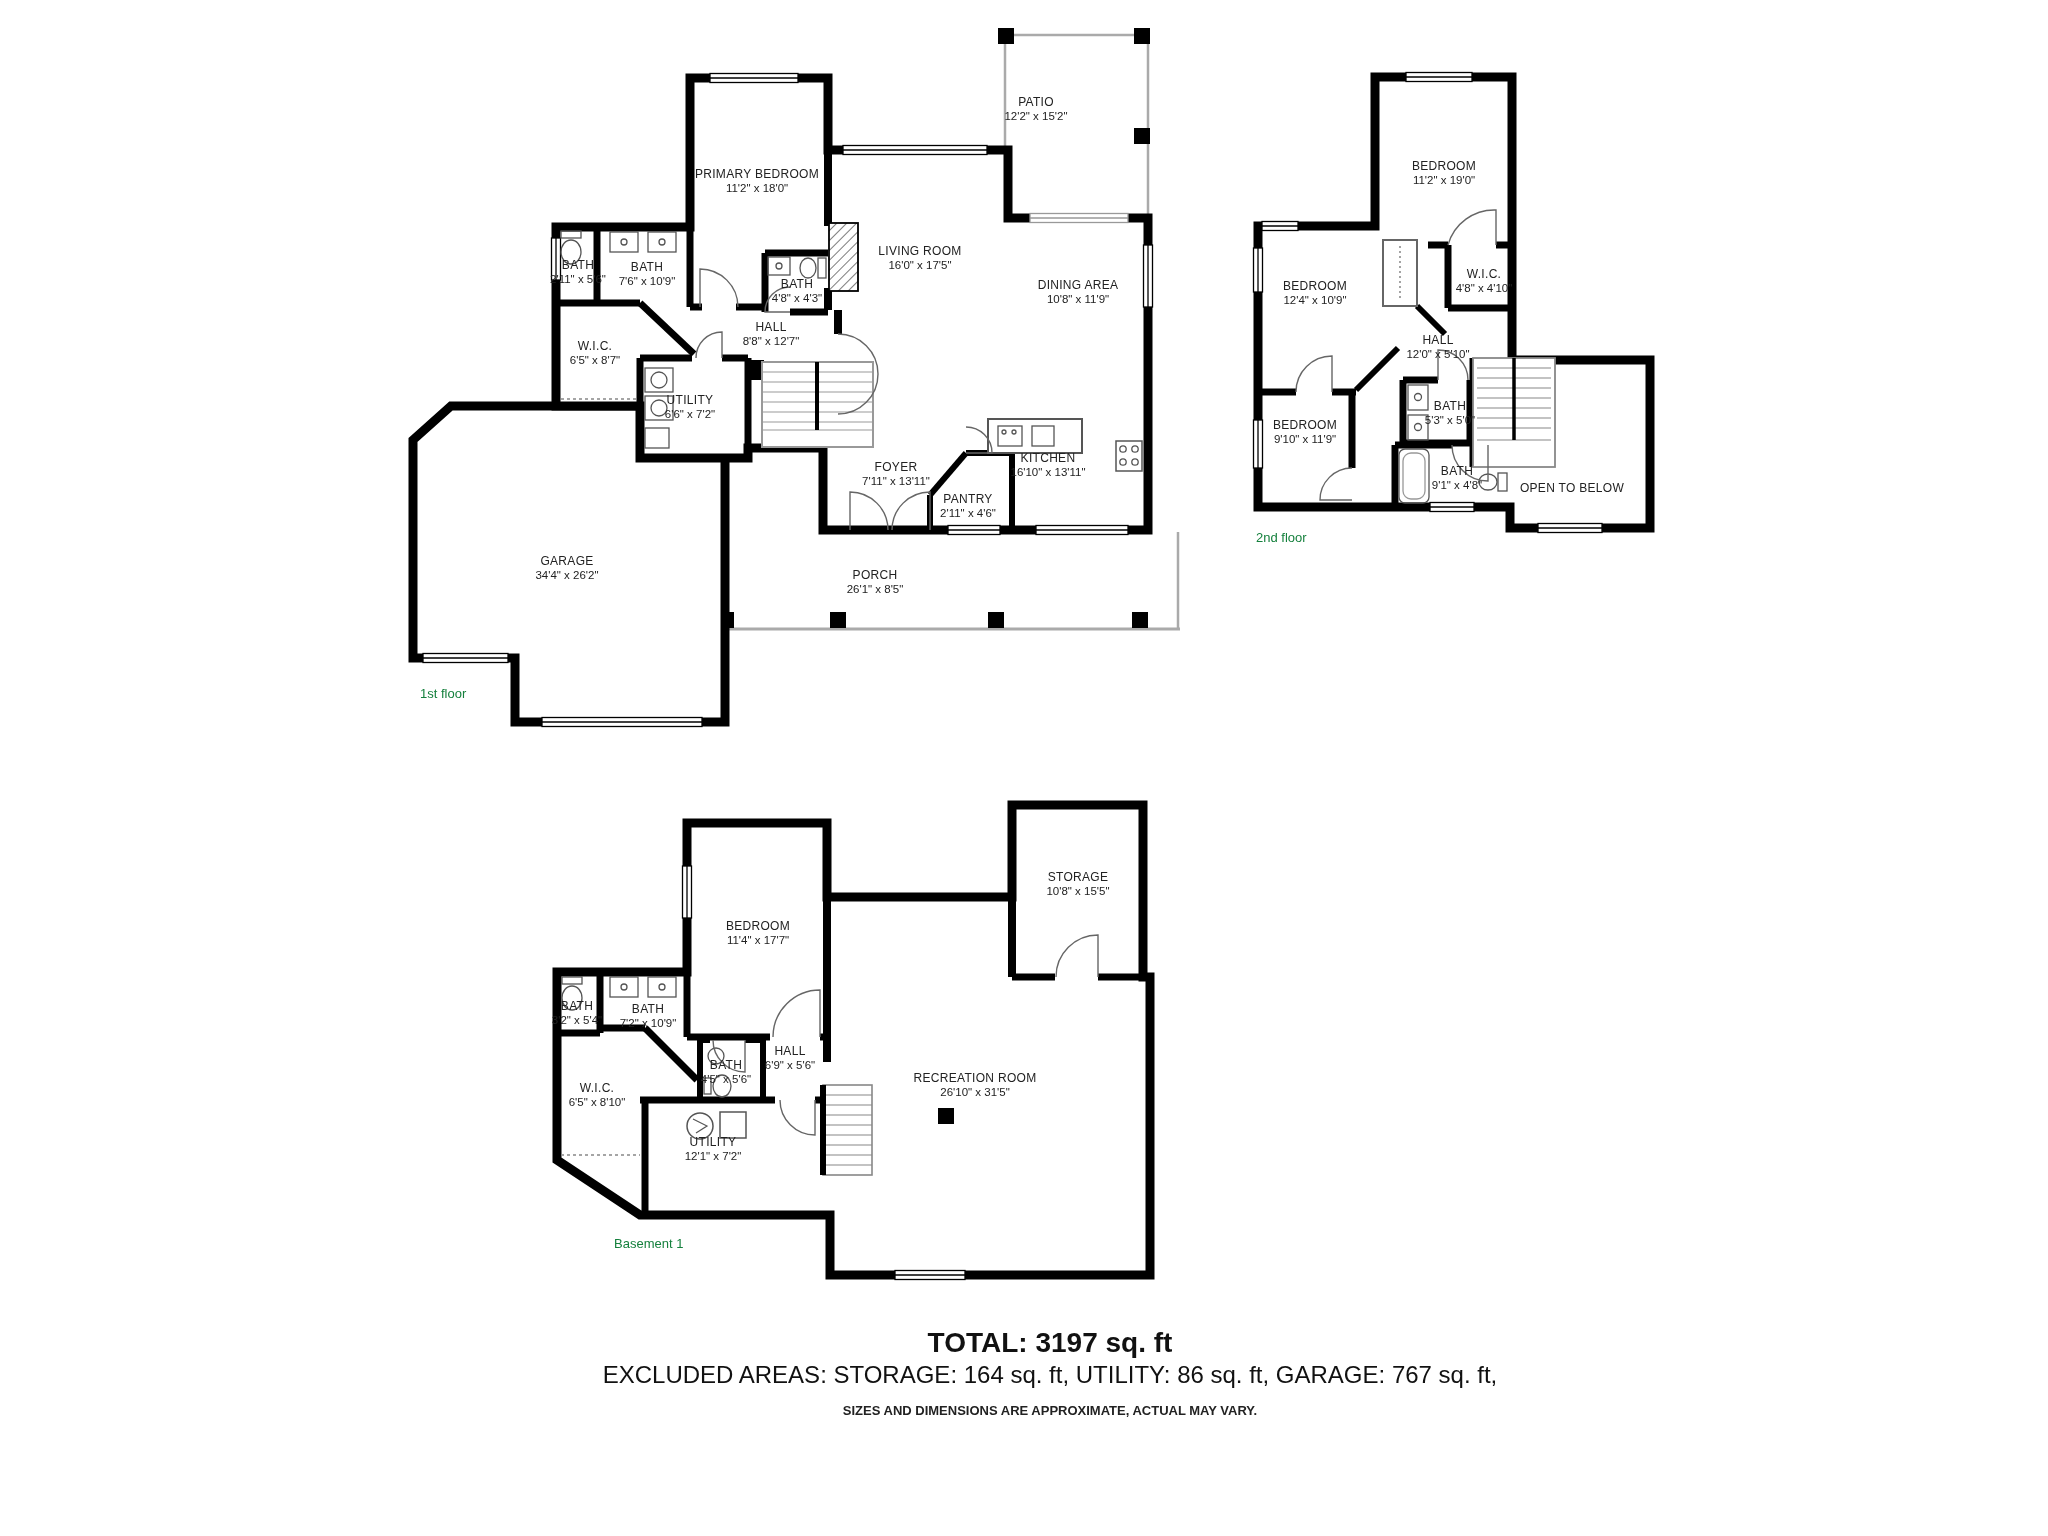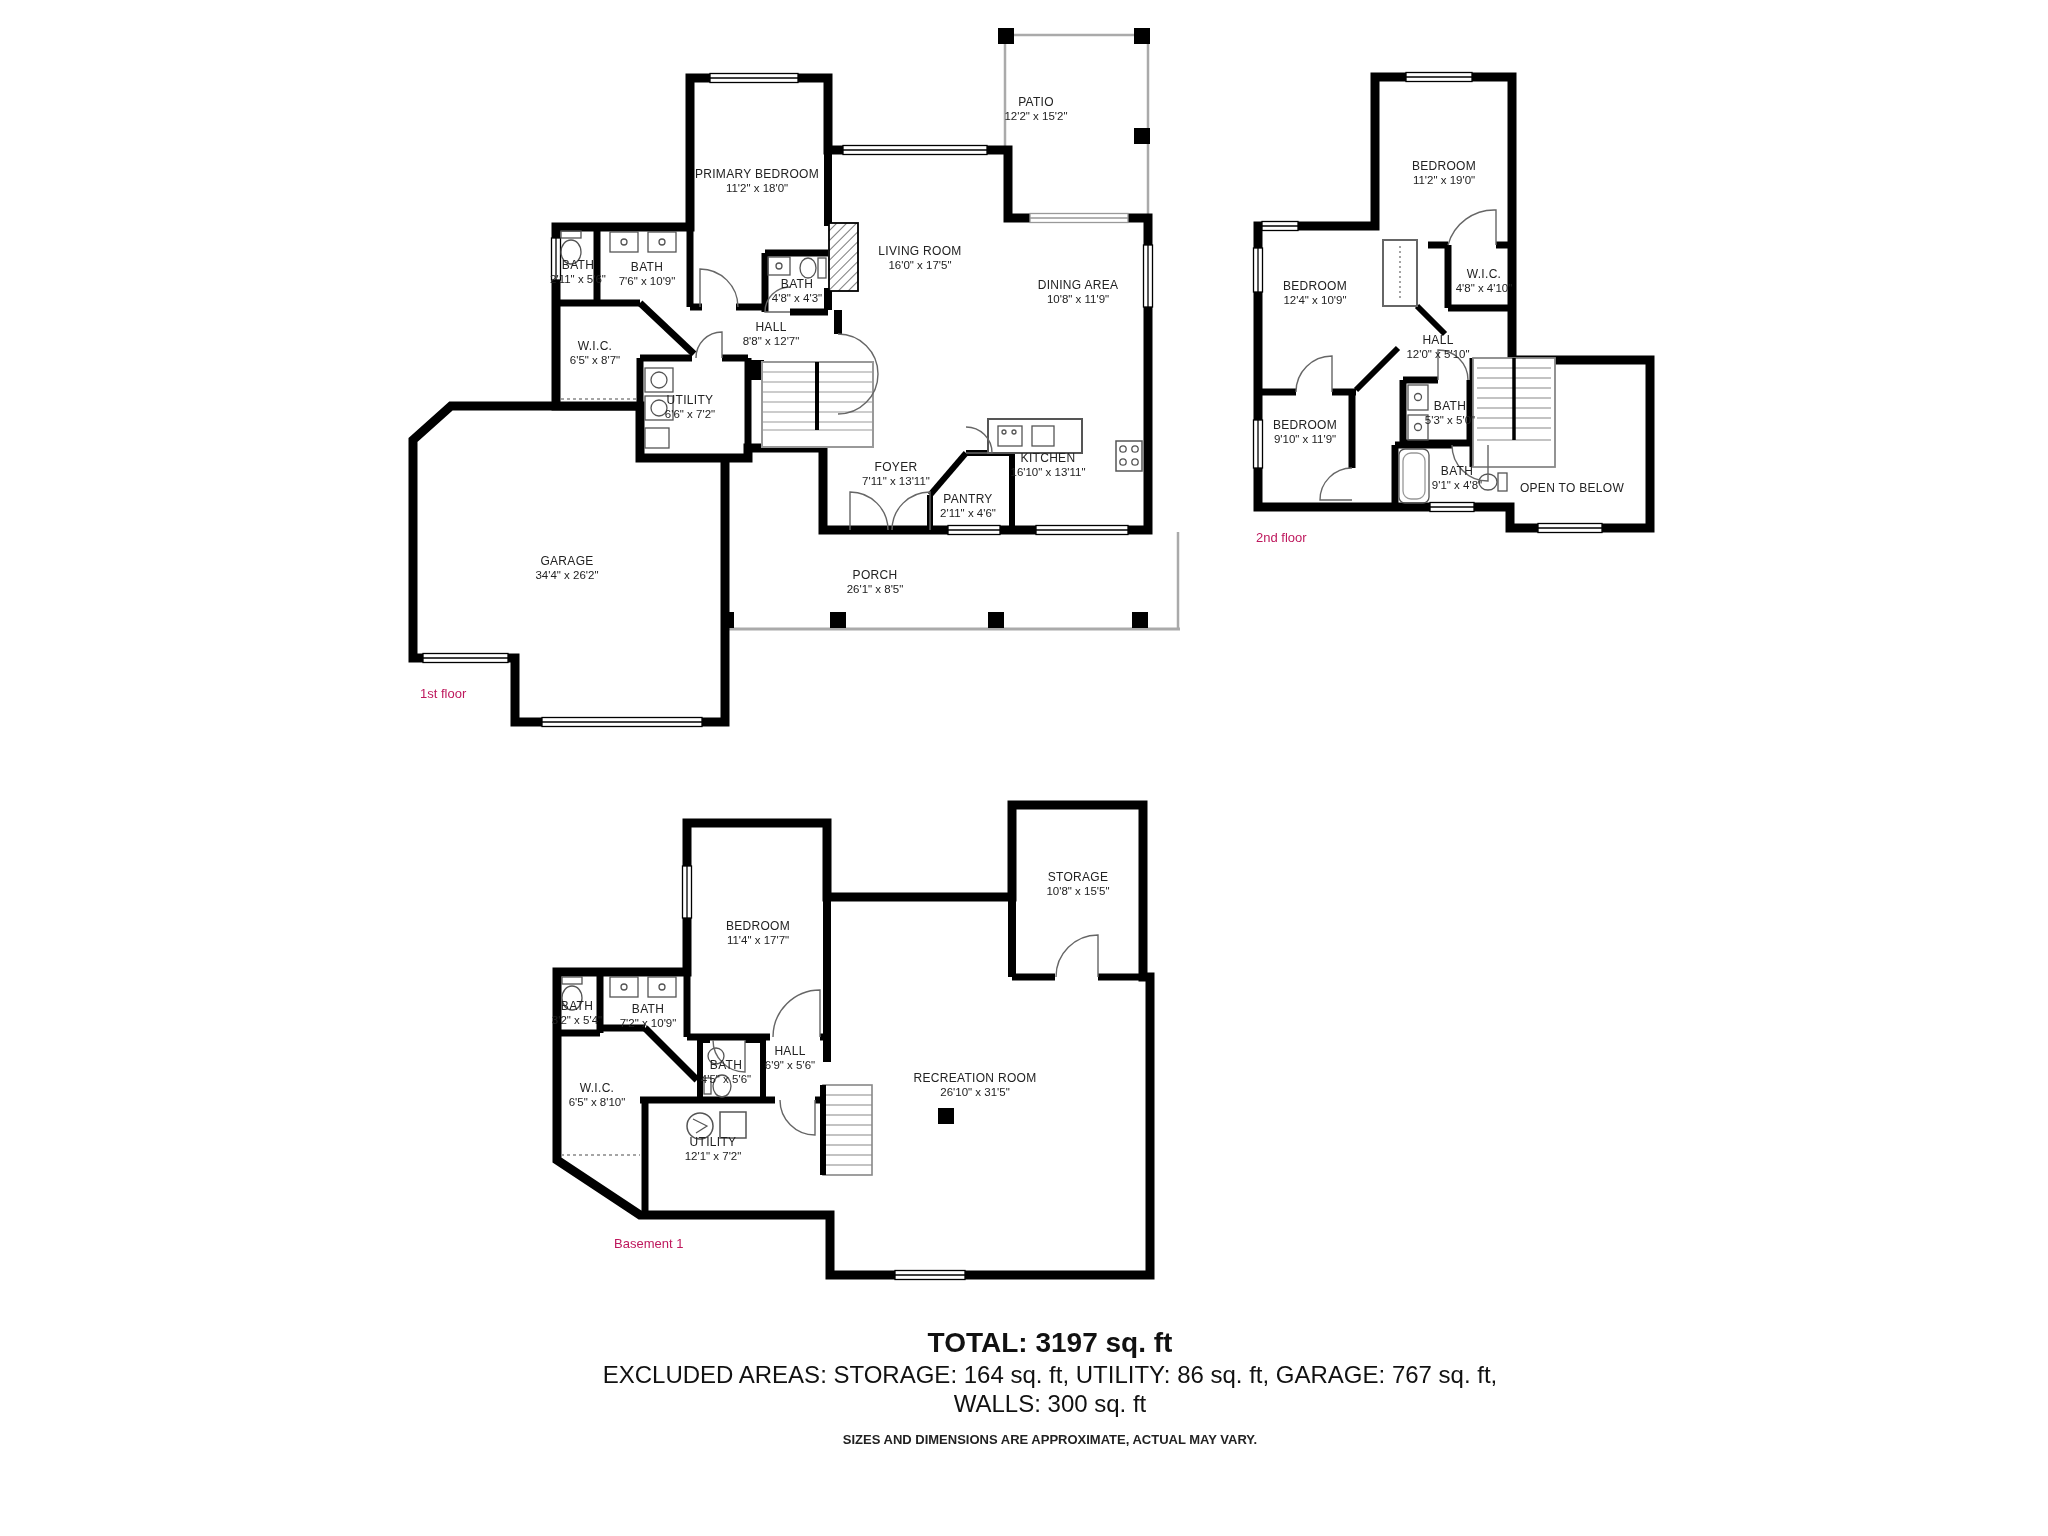--- a/index.html
+++ b/index.html
@@ -2,21 +2,21 @@
 <html><head>
 <meta charset="utf-8">
 <style>
   html,body{margin:0;padding:0;background:#fff;}
   #canvas{position:relative;width:2048px;height:1536px;background:#fff;overflow:hidden;
           font-family:"Liberation Sans",sans-serif;}
   svg{position:absolute;}
   .rl{position:absolute;width:180px;margin-left:-90px;text-align:center;color:#222;}
   .rn{font-size:12px;letter-spacing:.3px;line-height:13px;}
   .rd{font-size:11.5px;line-height:13px;margin-top:1px;}
-  .ftag{position:absolute;font-size:13px;color:#be185d;text-align:center;}
+  .ftag{position:absolute;font-size:13px;color:#15803d;text-align:center;}
   .summary{position:absolute;left:375px;top:1326px;width:1350px;text-align:center;color:#111;}
   .s-total{font-size:28px;font-weight:bold;line-height:34px;}
   .s-line{font-size:24px;line-height:29px;}
   .s-disc{font-size:13px;margin-top:14px;color:#222;font-weight:bold;}
 </style>
 </head>
 <body>
 
 <div id="canvas">
 
@@ -432,17 +432,16 @@
       <div class="rd">26'10" x 31'5"</div>
     </div>
 
   <div class="ftag" style="left:420px;top:686px">1st floor</div>
   <div class="ftag" style="left:1256px;top:530px">2nd floor</div>
   <div class="ftag" style="left:614px;top:1236px">Basement 1</div>
 
   <div class="summary">
     <div class="s-total">TOTAL: 3197 sq. ft</div>
     <div class="s-line">EXCLUDED AREAS: STORAGE: 164 sq. ft, UTILITY: 86 sq. ft, GARAGE: 767 sq. ft,</div>
-    <div class="s-line">WALLS: 300 sq. ft</div>
     <div class="s-disc">SIZES AND DIMENSIONS ARE APPROXIMATE, ACTUAL MAY VARY.</div>
   </div>
 
 </div>
 
 </body></html>

